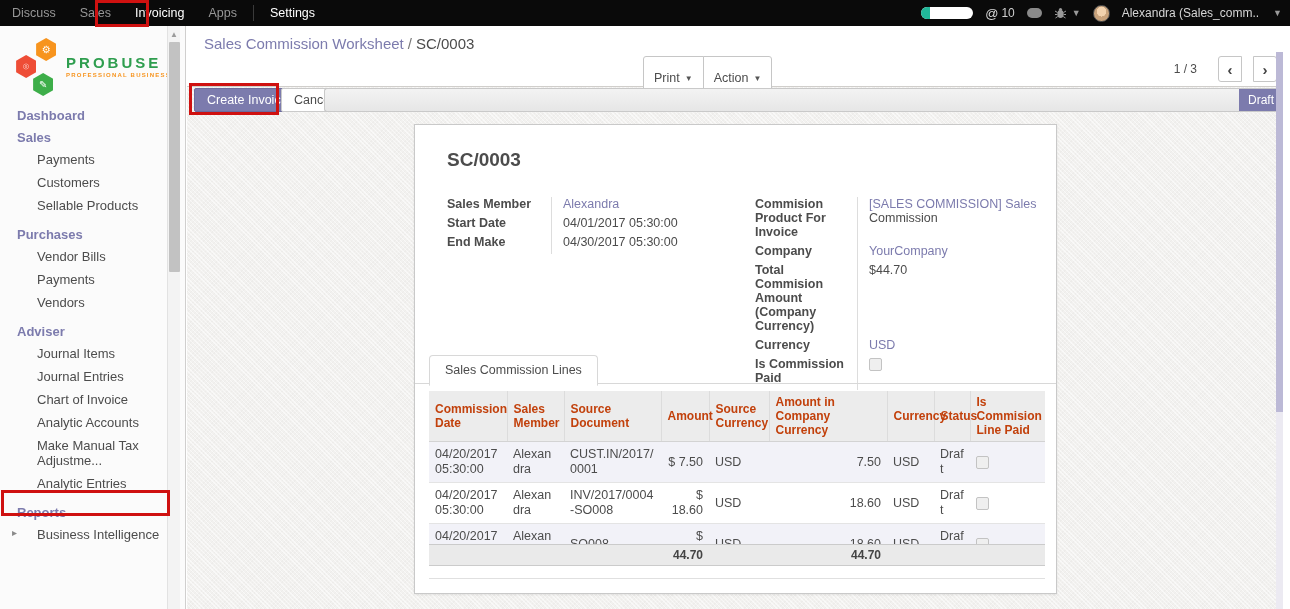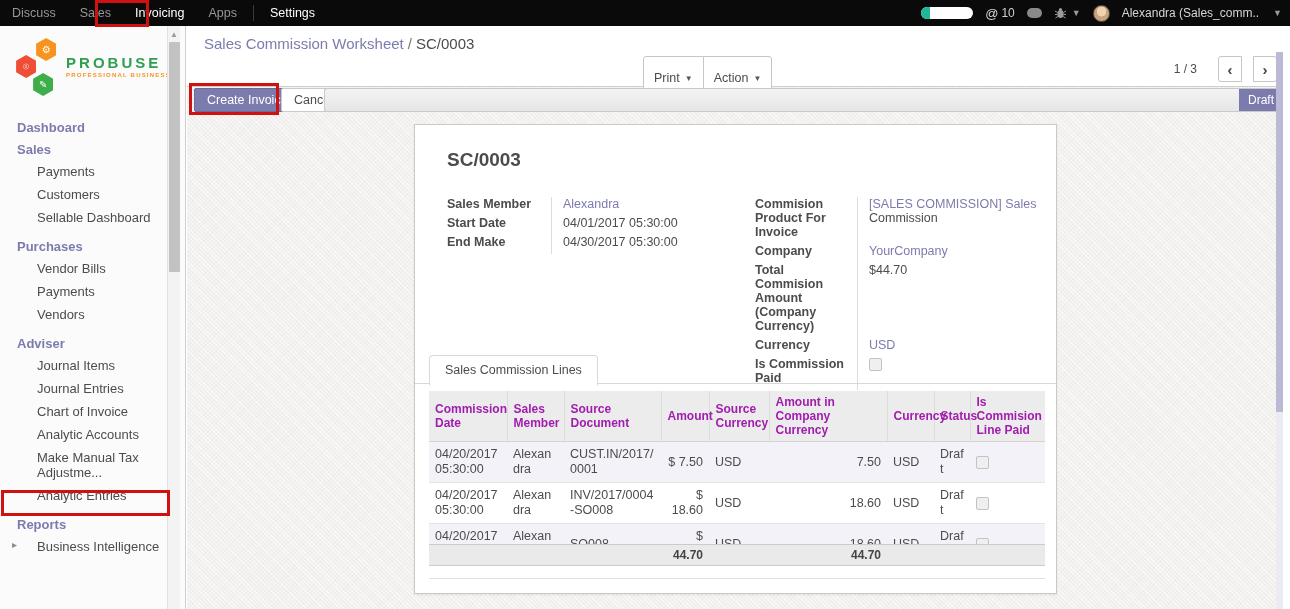--- a/index.html
+++ b/index.html
@@ -29,21 +29,21 @@
   .hexwrap { position:relative; width:46px; height:58px; }
   .hex { position:absolute; width:20px; height:23px; clip-path:polygon(50% 0,100% 25%,100% 75%,50% 100%,0 75%,0 25%); color:#fff; font-size:10px; display:flex; align-items:center; justify-content:center; }
   .hex.orange { background:#f7941e; left:22px; top:0; }
   .hex.red { background:#ee4d36; left:2px; top:17px; }
   .hex.green { background:#3dae49; left:19px; top:35px; }
   .logotxt { display:flex; flex-direction:column; line-height:1.1; }
   .logotitle { font-size:15px; font-weight:bold; letter-spacing:3px; color:#2f9e4f; }
   .logosub { font-size:6px; letter-spacing:1.2px; color:#f7941e; font-weight:bold; }
   #sb-menu { padding-top:2px; }
   .sb-head { color:#7c7bad; font-weight:bold; font-size:13px; padding:4px 0 3px 17px; margin-top:6px; cursor:pointer; }
-  .sb-head.first { margin-top:12px; }
+  .sb-head.first { margin-top:0; }
   .sb-item { color:#4c4c4c; font-size:13px; padding:4px 0 4px 37px; position:relative; cursor:pointer; }
   .sb-item .exp { position:absolute; left:12px; top:4px; color:#8a8a8a; font-size:10px; }
   
   #sb-scroll { position:absolute; right:5px; top:0; width:13px; height:583px; background:#f3f3f3; border-left:1px solid #e2e2e2; }
   #sb-scroll .arr { display:block; text-align:center; color:#9a9a9a; font-size:8px; padding-top:4px; }
   #sb-thumb { position:absolute; left:1px; top:16px; width:11px; height:230px; background:#c2c2c2; border-radius:1px; }
 
   
   #main { position:absolute; left:187px; top:26px; width:1096px; height:583px;
           background-color:#f2f1ef;
@@ -86,21 +86,21 @@
   #fg-left .vline { left:104px; }
   #fg-right .vline { left:102px; }
   .lnk { color:#7c7bad; cursor:pointer; }
   .cb { display:inline-block; width:13px; height:13px; background:#efefef; border:1px solid #c3c3c3; border-radius:2px; vertical-align:middle; }
 
   
   #tabs { position:absolute; left:0; top:229px; width:100%; height:30px; border-bottom:1px solid #d8d8d8; padding-left:14px; }
   #tab-active { display:inline-block; background:#fff; border:1px solid #d8d8d8; border-bottom:1px solid #fff; border-radius:4px 4px 0 0; padding:7px 15px 8px; font-size:12.5px; color:#4c4c4c; position:relative; top:1px; cursor:pointer; }
 
   #lines-table { position:absolute; left:14px; top:266px; width:616px; border-collapse:collapse; table-layout:fixed; }
-  #lines-table th { background:#ececec; font-size:12px; font-weight:bold; color:#a21caf; text-align:left; padding:4px 6px; border-right:1px solid #dcdcdc; border-bottom:1px solid #d3d3d3; line-height:14px; vertical-align:middle; }
+  #lines-table th { background:#ececec; font-size:12px; font-weight:bold; color:#c2410c; text-align:left; padding:4px 6px; border-right:1px solid #dcdcdc; border-bottom:1px solid #d3d3d3; line-height:14px; vertical-align:middle; }
   #lines-table th:last-child { border-right:none; }
   #lines-table td { font-size:12.5px; color:#4c4c4c; padding:5px 6px; line-height:15px; vertical-align:middle; border-top:1px solid #e4e4e4; word-wrap:break-word; }
   #lines-table tr.odd td { background:#f2f2f8; }
   .num { text-align:right; }
   #totals-table { position:absolute; left:14px; top:419px; width:616px; border-collapse:collapse; table-layout:fixed; background:#eaeaea; border-top:1px solid #cbcbcb; border-bottom:1px solid #cbcbcb; }
   #totals-table td { font-size:12px; font-weight:bold; color:#444; padding:3px 6px; }
   #sheet-sep { position:absolute; left:14px; top:453px; width:616px; border-top:1px solid #e0e0e0; }
 
   
   #page-scroll { position:absolute; right:0; top:26px; width:7px; height:583px; background:#eceaf2; }
@@ -159,21 +159,21 @@
       <div class="logotxt">
         <span class="logotitle">PROBUSE</span>
         <span class="logosub">PROFESSIONAL BUSINESS</span>
       </div>
     </div>
     <div id="sb-menu">
       <div class="sb-head first">Dashboard</div>
       <div class="sb-head" style="margin-top:0;">Sales</div>
       <div class="sb-item">Payments</div>
       <div class="sb-item">Customers</div>
-      <div class="sb-item">Sellable Dashboard</div>
+      <div class="sb-item">Sellable Products</div>
       <div class="sb-head">Purchases</div>
       <div class="sb-item">Vendor Bills</div>
       <div class="sb-item">Payments</div>
       <div class="sb-item">Vendors</div>
       <div class="sb-head">Adviser</div>
       <div class="sb-item">Journal Items</div>
       <div class="sb-item">Journal Entries</div>
       <div class="sb-item">Chart of Invoice</div>
       <div class="sb-item">Analytic Accounts</div>
       <div class="sb-item">Make Manual Tax Adjustme...</div>

